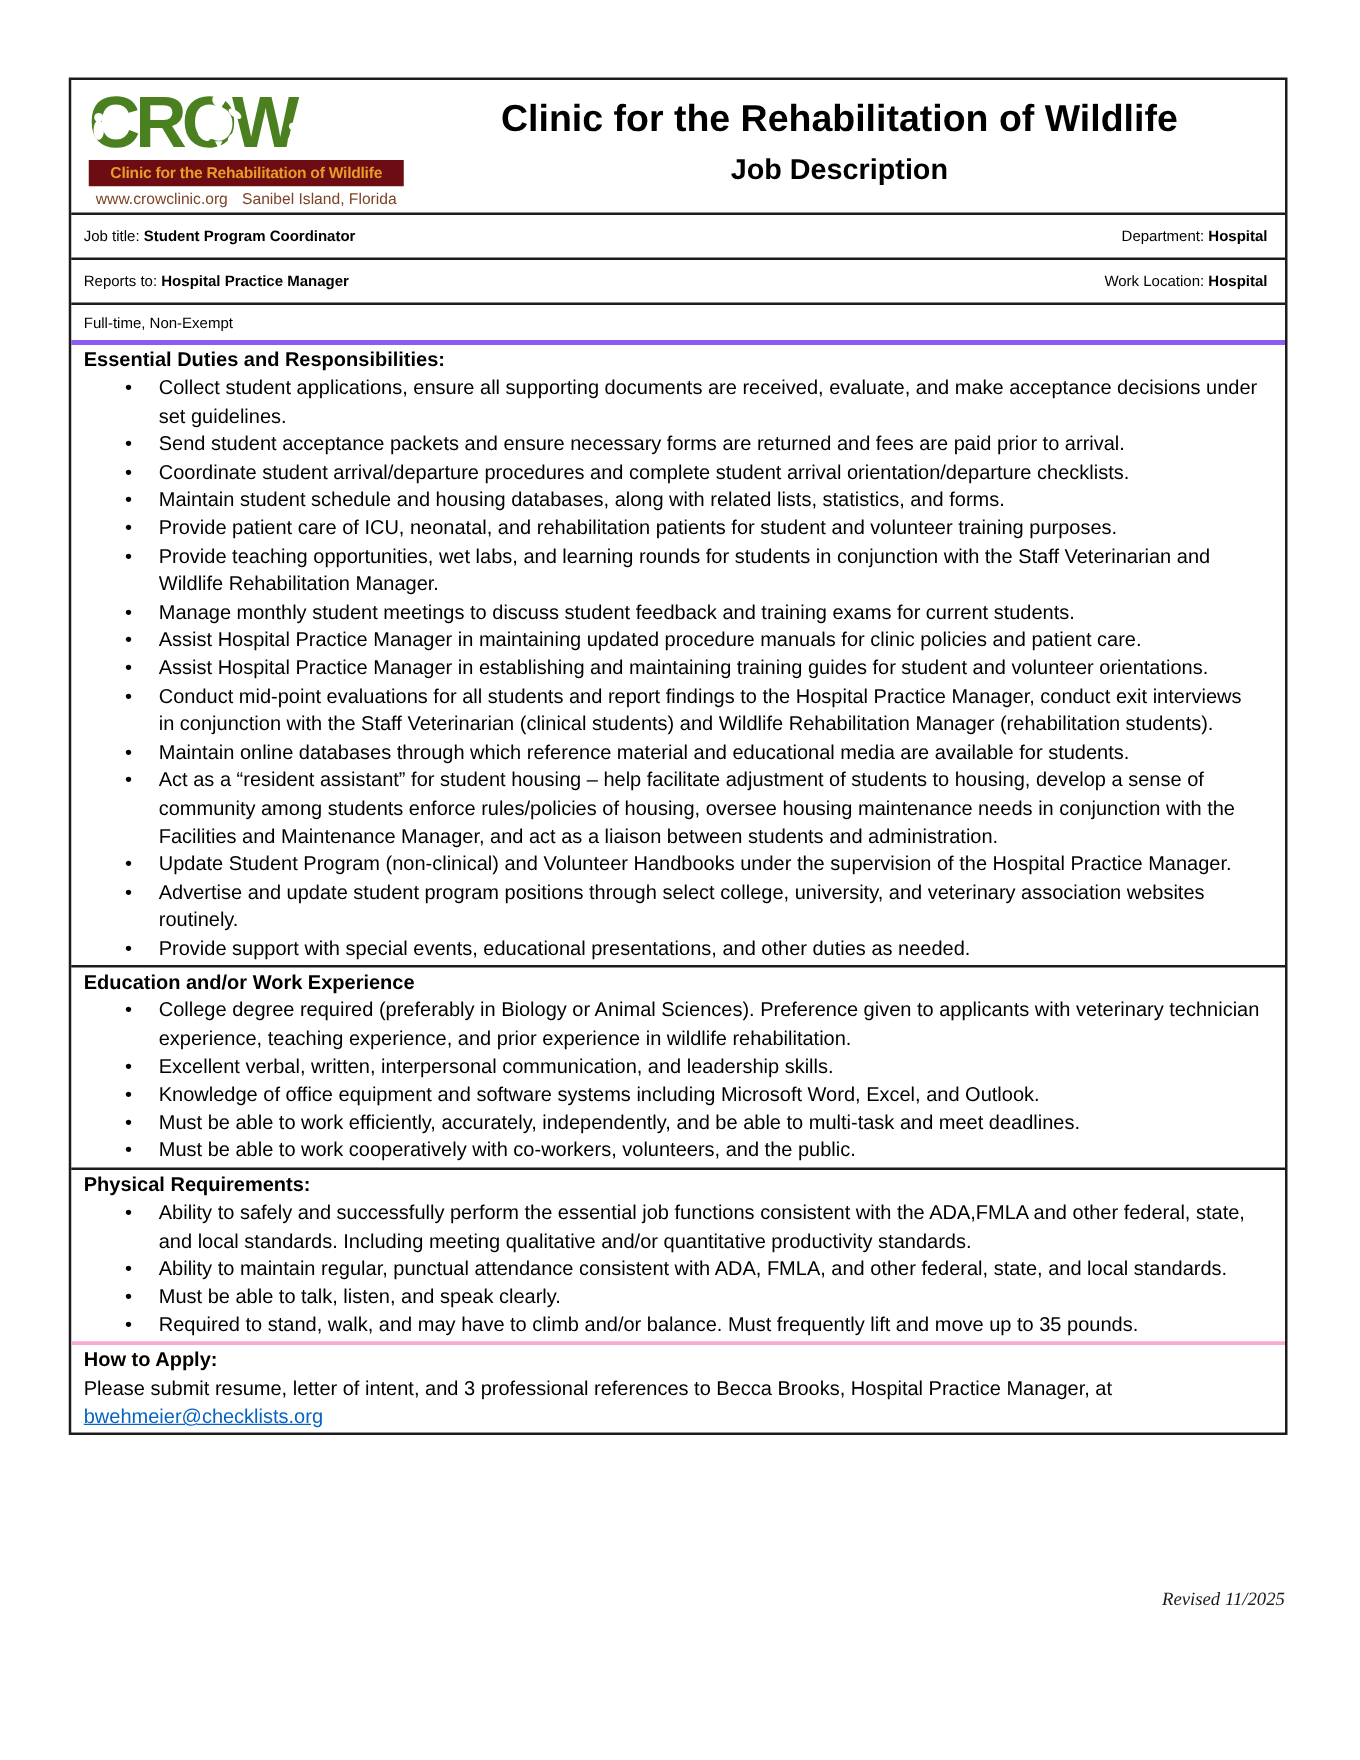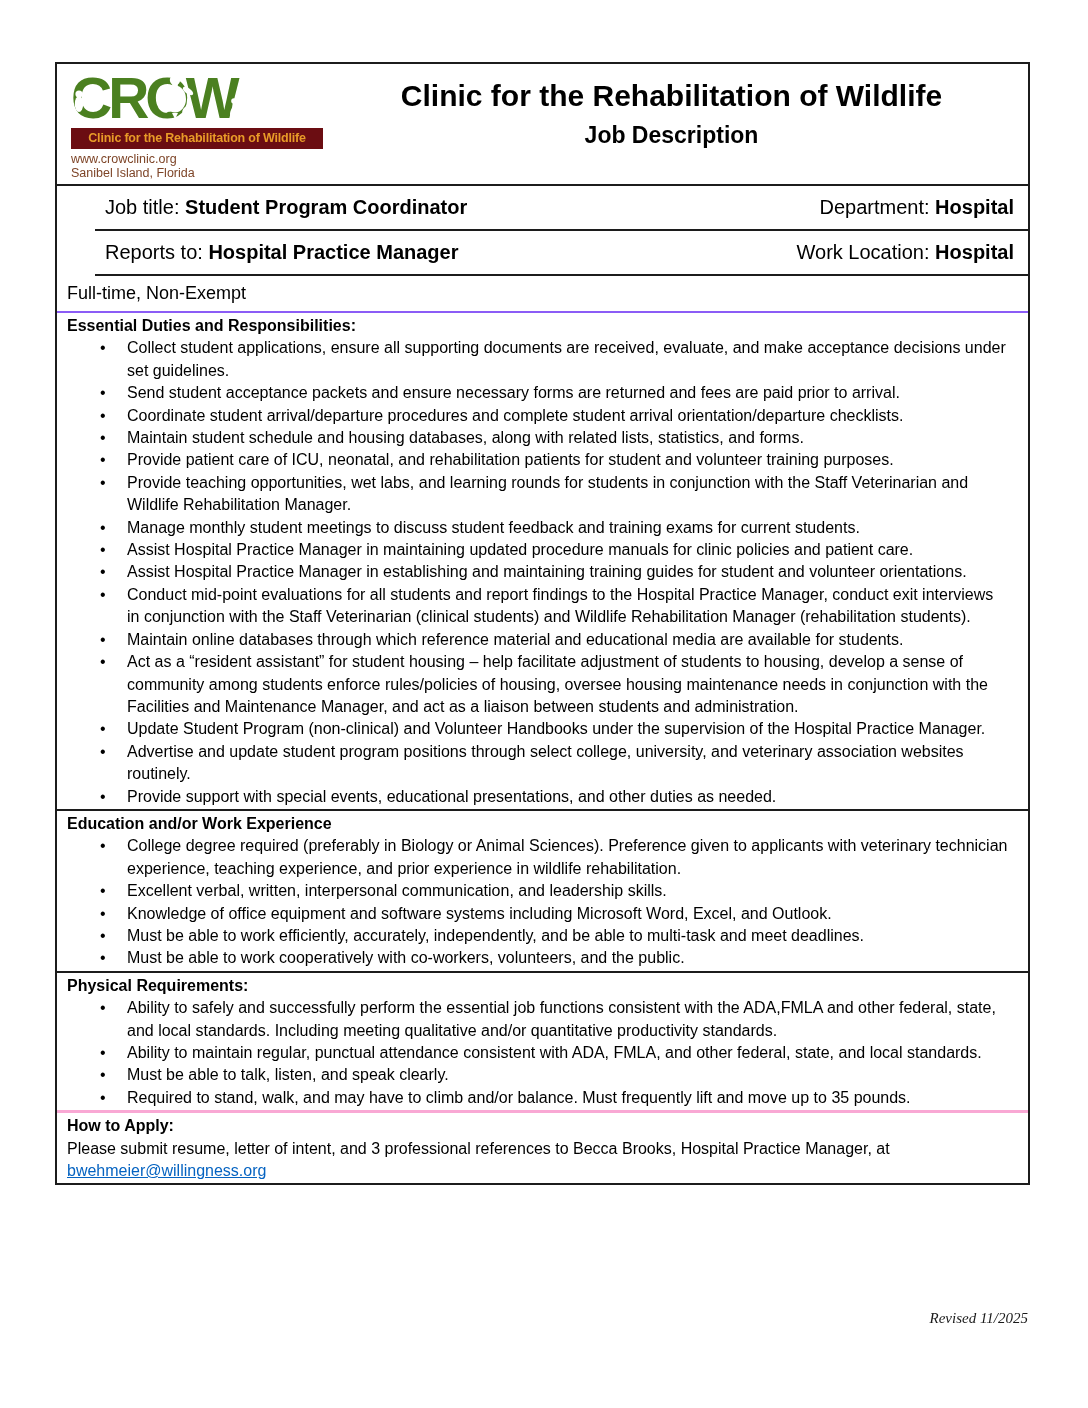--- a/index.html
+++ b/index.html
@@ -20,46 +20,46 @@
     font-size:57px;font-weight:bold;letter-spacing:-4px;line-height:60px;
     color:#4b8020;transform:scaleY(1.02);white-space:nowrap;
   }
   .logo-svg{position:absolute;left:0;top:0;pointer-events:none;}
   .logo-banner{
     background:#6b0d12;color:#e89b28;font-weight:bold;font-size:12.5px;
     letter-spacing:-0.2px;text-align:center;padding:3px 0 4px;white-space:nowrap;
   }
   .logo-url-line{
     display:flex;justify-content:space-around;font-size:12.5px;color:#7d4427;
-    padding-top:3px;white-space:nowrap;flex-direction:column;
+    padding-top:3px;white-space:nowrap;
   }
   .hdr-titles{flex:1;text-align:center;padding-top:10px;}
   .doc-title{font-size:30px;font-weight:bold;line-height:36px;}
   .doc-subtitle{font-size:23px;font-weight:bold;line-height:30px;margin-top:6px;}
   
   .meta-row{
     display:flex;justify-content:space-between;align-items:center;
-    border-bottom:2px solid #1c1c1c;padding:10px 14px 10px 10px;font-size:20px;margin-left:38px;
+    border-bottom:2px solid #1c1c1c;padding:10px 14px 10px 10px;font-size:12px;
   }
   .meta-row .val{font-weight:bold;}
-  .single-row{border-bottom:2px solid #8b5cf6;padding:7px 10px;font-size:18px;}
+  .single-row{border-bottom:4px solid #8b5cf6;padding:7px 10px;font-size:12px;}
   
   .section{border-bottom:2px solid #1c1c1c;padding:2px 20px 1px 10px;font-size:16px;line-height:22.4px;}
   .section:last-child{border-bottom:none;}
   .section.thick-bottom{border-bottom:3px solid #f9a8d4;}
   .sec-heading{font-weight:bold;}
   ul.bullets{margin:0;padding:0;list-style:none;}
   ul.bullets li{position:relative;padding-left:60px;}
   ul.bullets li::before{content:"\2022";position:absolute;left:33px;top:0;}
   
   .apply-text{display:inline;}
   a.email{color:#0563c1;text-decoration:underline;cursor:pointer;}
   
   .revision{
-    position:absolute;left:55px;top:1310px;width:973px;text-align:right;
+    position:absolute;left:55px;top:1272px;width:973px;text-align:right;
     font-family:"Liberation Serif",serif;font-style:italic;font-size:15px;color:#1a1a1a;
   }
 </style>
 </head>
 <body>
 
 <div class="doc">
 
   <div class="hdr-row">
     <div class="logo">
@@ -165,18 +165,18 @@
 
     <li>Ability to safely and successfully perform the essential job functions consistent with the ADA,FMLA and other federal, state, and local standards. Including meeting qualitative and/or quantitative productivity standards.</li>
         <li>Ability to maintain regular, punctual attendance consistent with ADA, FMLA, and other federal, state, and local standards.</li>
         <li>Must be able to talk, listen, and speak clearly.</li>
         <li>Required to stand, walk, and may have to climb and/or balance. Must frequently lift and move up to 35 pounds.</li>
       </ul>
   </div>
 
   <div class="section">
     <div class="sec-heading">How to Apply:</div>
-    <span class="apply-text">Please submit resume, letter of intent, and 3 professional references to Becca Brooks, Hospital Practice Manager, at </span><a class="email">bwehmeier@willingness.org</a>
+    <span class="apply-text">Please submit resume, letter of intent, and 3 professional references to Becca Brooks, Hospital Practice Manager, at </span><a class="email">bwehmeier@checklists.org</a>
   </div>
 
 </div>
 
 <div class="revision">Revised 11/2025</div>
 
 </body></html>

